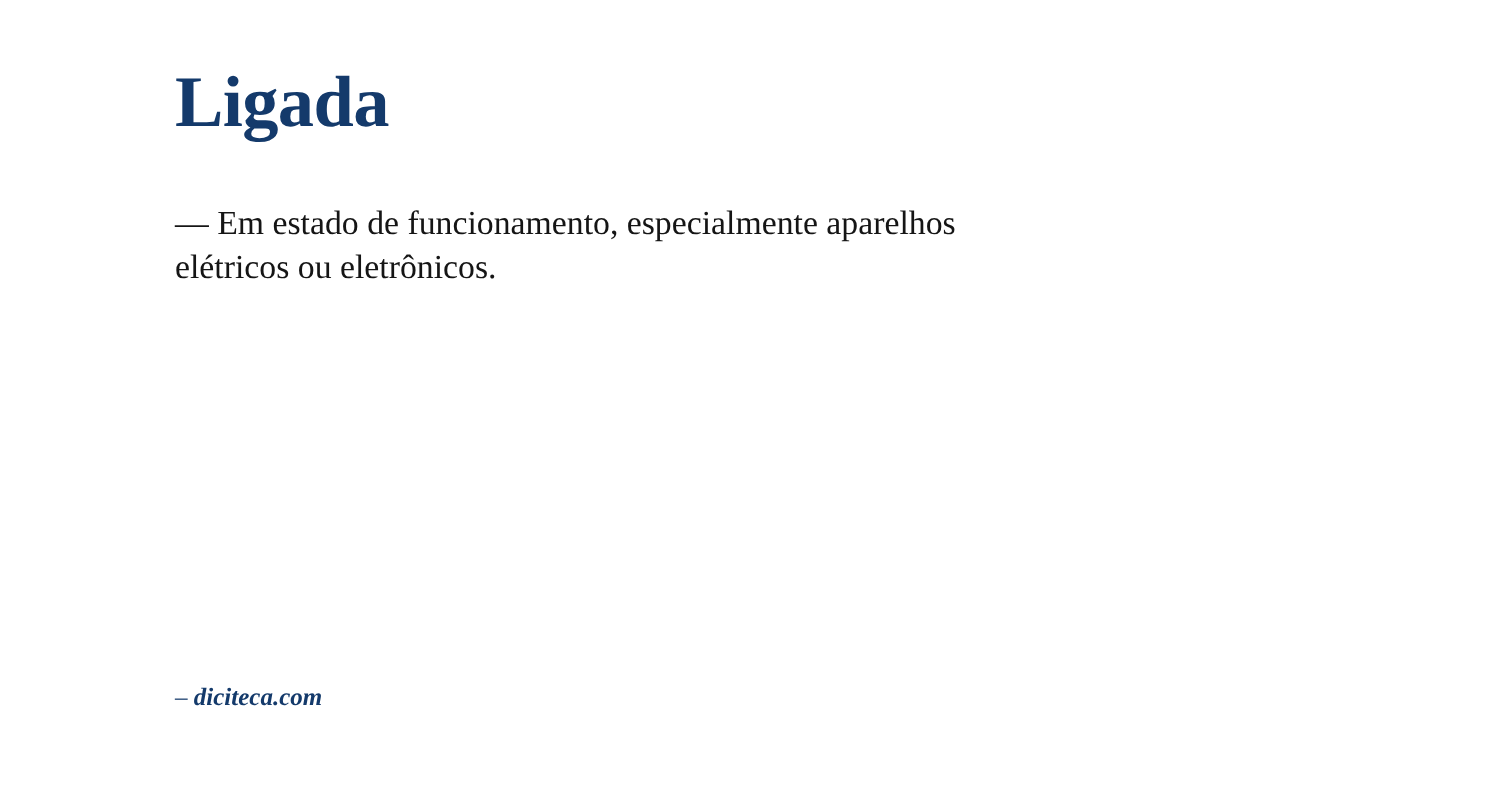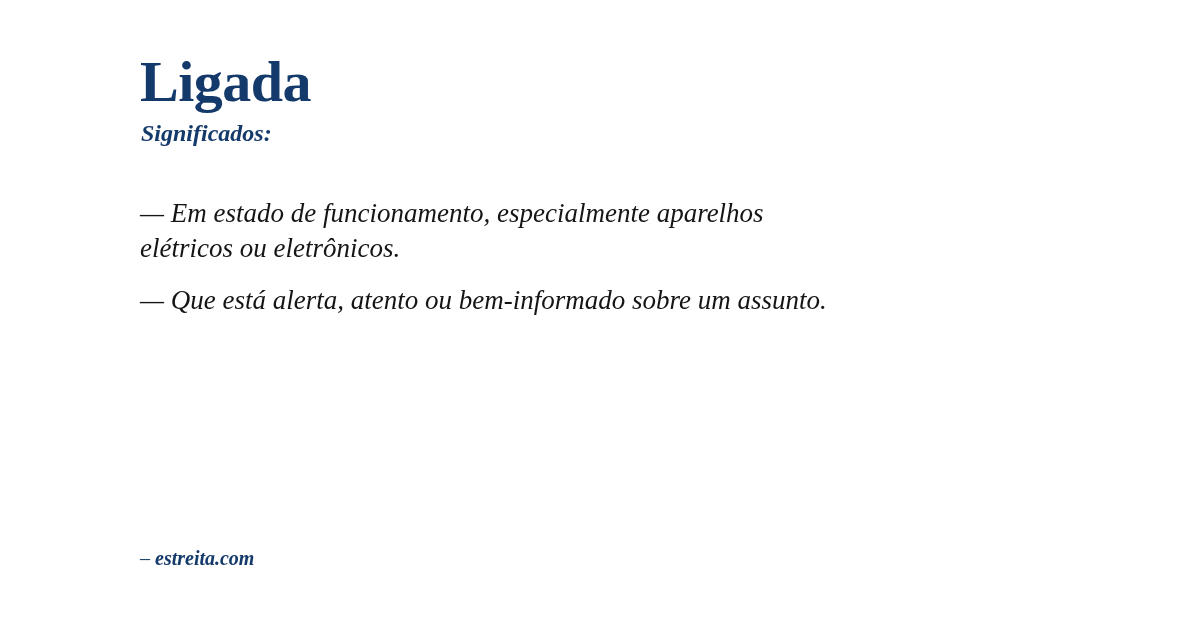--- a/index.html
+++ b/index.html
@@ -33,21 +33,20 @@
     font-family: "Liberation Serif", serif;
     font-weight: bold;
     font-style: italic;
     font-size: 24px;
     line-height: 1.2;
     color: #143a6b;
     margin: 6px 0 0 1px;
   }
   .definitions {
     margin-top: 48px;
-    font-style: italic;
   }
   .definition {
     font-family: "Liberation Serif", serif;
     font-size: 27px;
     line-height: 1.30;
     color: #151515;
     margin: 0 0 17px 0;
     max-width: 910px;
     text-indent: 0;
   }
@@ -69,26 +68,24 @@
     font-weight: normal;
   }
 </style>
 </head>
 <body>
 
 <div class="card">
 
   <h1 class="headword">Ligada</h1>
 
-  <div class="subtitle">Significados:</div>
 
   <div class="definitions">
 
     <p class="definition"><span class="dash">—</span> <span>Em estado de funcionamento, especialmente aparelhos elétricos ou eletrônicos.</span></p>
 
 
-    <p class="definition"><span class="dash">—</span> <span>Que está alerta, atento ou bem-informado sobre um assunto.</span></p>
 
   </div>
 
-  <div class="source"><span class="src-dash">–</span> <span>estreita.com</span></div>
+  <div class="source"><span class="src-dash">–</span> <span>diciteca.com</span></div>
 
 </div>
 
 </body></html>

